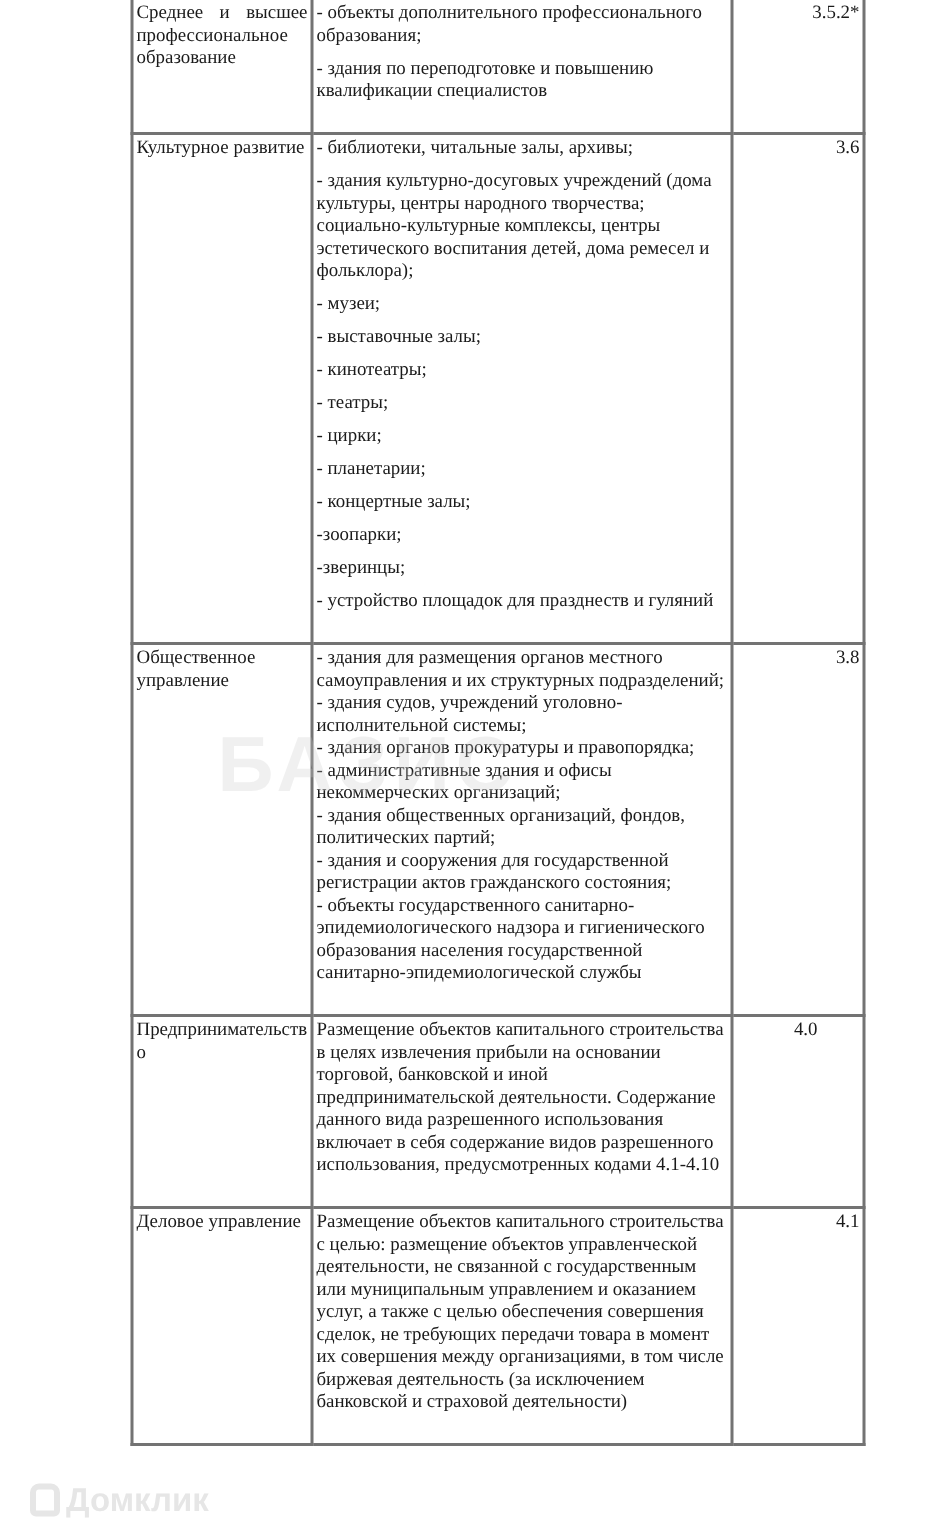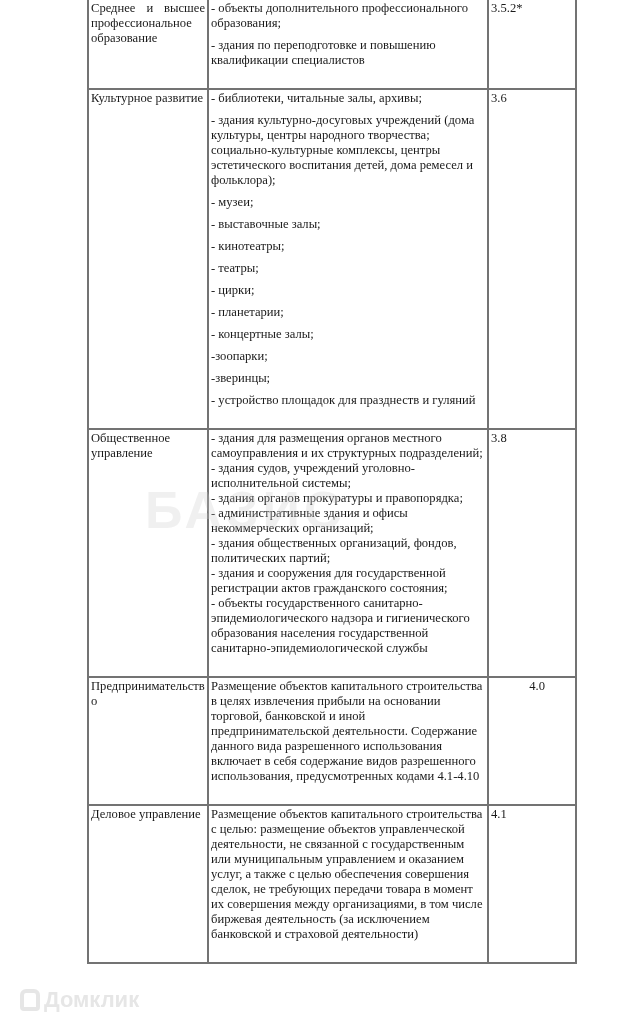--- a/index.html
+++ b/index.html
@@ -6,21 +6,21 @@
   body { width: 619px; height: 1024px; position: relative; overflow: hidden;
          font-family: "Liberation Serif", "DejaVu Serif", serif; color: #1a1a1a; }
   table.doc { position: absolute; left: 87px; top: -2px; border-collapse: collapse;
               table-layout: fixed; width: 488px; }
   table.doc td { border: 2px solid #737373; vertical-align: top; font-size: 12.6px; line-height: 15px;
                  padding: 1px 2px 20px 2px; }
   col.c1 { width: 120px; }
   col.c2 { width: 280px; }
   col.c3 { width: 88px; }
   td.use { text-align: left; }
-  td.code { text-align: left; }
+  td.code { text-align: right; }
   td.code.right { text-align: right; padding-right: 30px; }
   .p { margin: 0; }
   .p.gap { margin-bottom: 7px; }
   .p.just { text-align: justify; }
   .watermark-center { position: absolute; left: 145px; top: 480px; font-family: "Liberation Sans", sans-serif;
                       font-size: 52px; font-weight: bold; color: rgba(200,200,200,0.28); letter-spacing: 4px;
                       pointer-events: none; }
   .watermark-brand { position: absolute; left: 20px; top: 987px; font-family: "Liberation Sans", sans-serif;
                      font-size: 22px; font-weight: bold; color: rgba(220,220,220,0.7); pointer-events: none;
                      display: flex; align-items: center; gap: 4px; }

